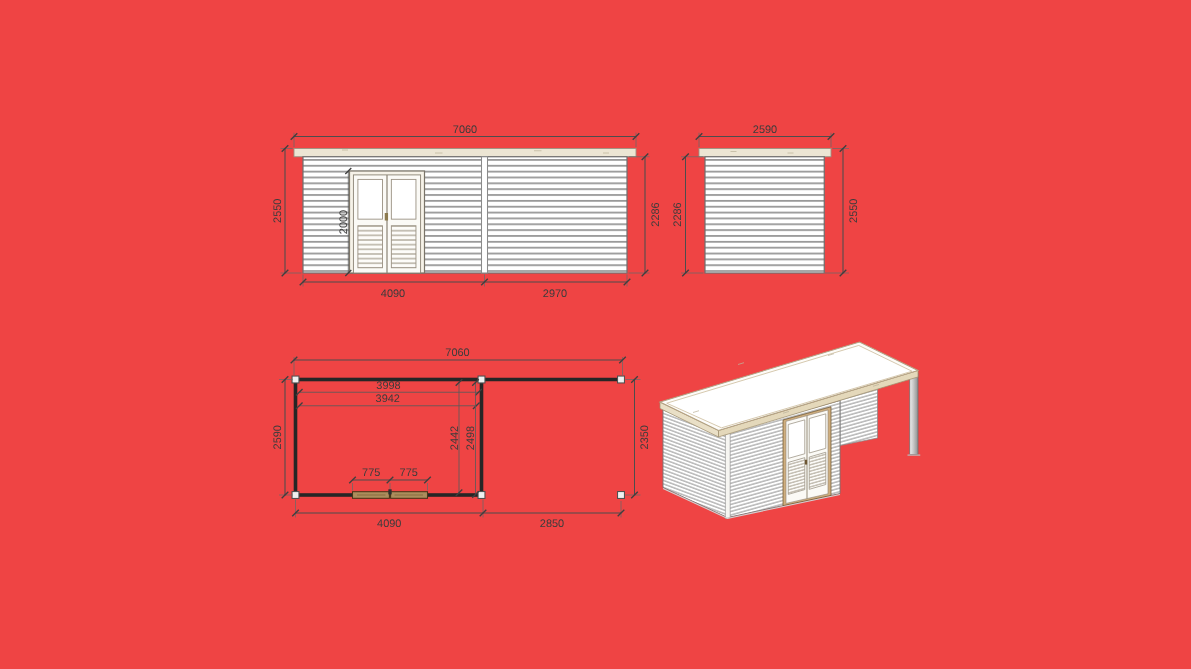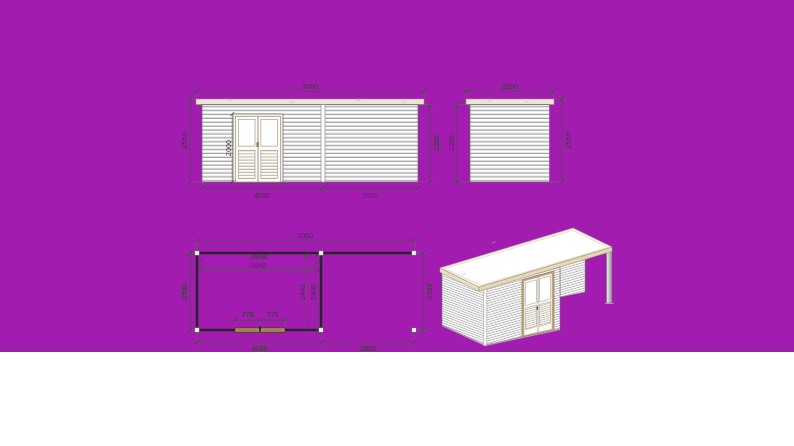--- a/index.html
+++ b/index.html
@@ -1,16 +1,16 @@
 <!DOCTYPE html>
 <html><head>
 <meta charset="utf-8">
 <style>
   html,body{margin:0;padding:0;background:#ffffff;}
-  .canvas{position:relative;width:794px;height:352px;background:#a21caf;overflow:hidden;
+  .canvas{position:relative;width:794px;height:446px;background:#ef4444;overflow:hidden;
           font-family:"Liberation Sans", sans-serif;}
   svg{position:absolute;overflow:visible;}
   text{font-family:"Liberation Sans", sans-serif;font-size:7.3px;fill:#3c3c3c;}
   .dim{stroke:#4d4d4d;stroke-width:0.7;fill:none;}
   .dimthin{stroke:#5a5a5a;stroke-width:0.55;fill:none;}
   .ext{stroke:#6a6a6a;stroke-width:0.5;fill:none;}
   .tick{stroke:#3f3f3f;stroke-width:0.9;fill:none;}
   .wallE{stroke:#6e6e6e;stroke-width:0.8;}
   .plank{fill:#ece5d3;stroke:#9b9383;stroke-width:0.6;}
   .grain{stroke:#beb49c;stroke-width:0.5;}

